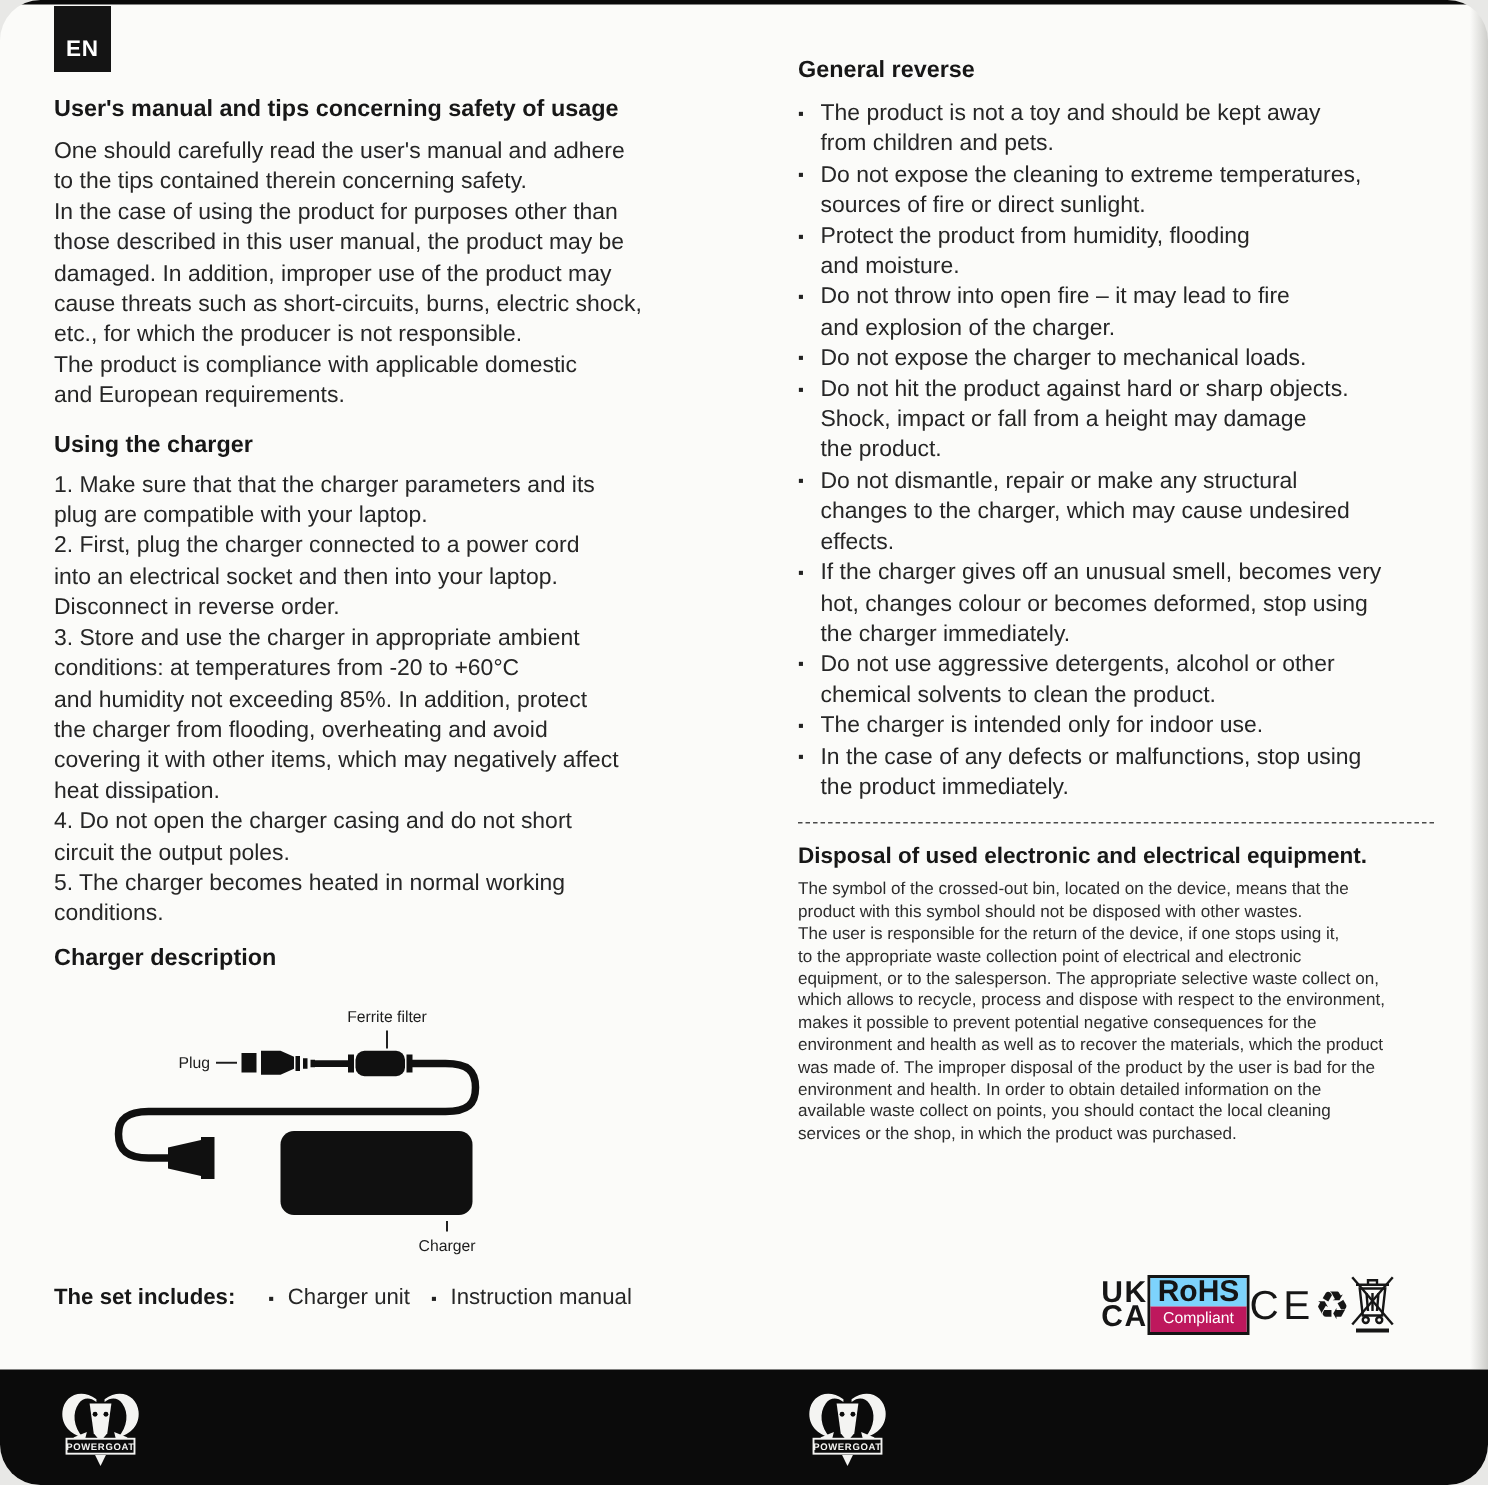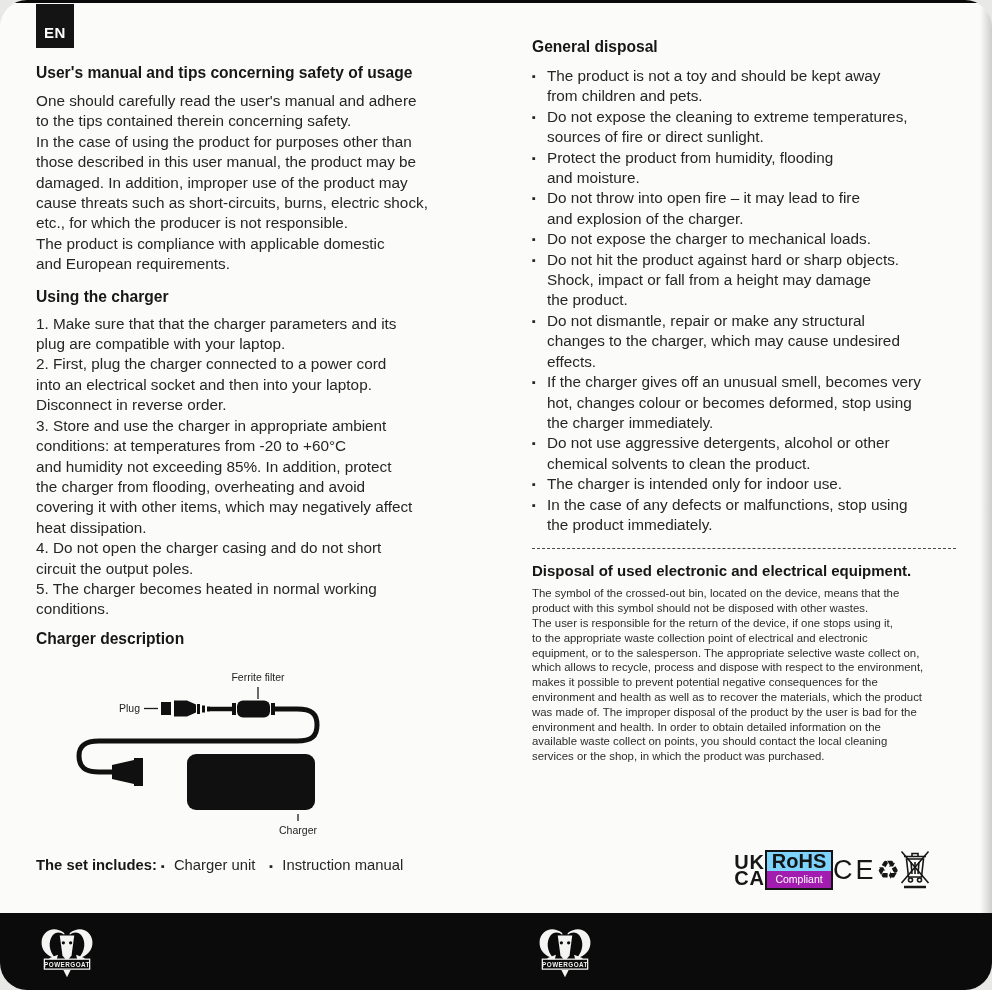--- a/index.html
+++ b/index.html
@@ -23,30 +23,30 @@
   .body-text{font-size:15.3px;line-height:20.4px;white-space:pre-line;margin:0;}
   .remarks-list{list-style:none;margin:10px 0 0 0;padding:0;font-size:15.3px;line-height:20.4px;}
   .remarks-list li{position:relative;padding-left:15px;margin:0;}
   .sq{position:absolute;left:0;top:2px;font-size:11px;line-height:16px;color:#222;}
   .bl{white-space:pre-line;}
   .dashed-divider{border:none;border-top:1.6px dashed #4a4a4a;margin:13px 0 0 0;width:424px;}
   .h-disposal{font-size:15px;margin:13px 0 0 0;}
   .disposal-body{font-size:11.4px;line-height:14.8px;white-space:pre-line;margin:7px 0 0 0;width:432px;color:#2c2c2c;}
   .diagram{display:block;margin:8px 0 0 14px;}
   .diagram text{font-family:"Liberation Sans",sans-serif;font-size:10.5px;fill:#1d1d1d;}
-  .set-includes{position:absolute;left:36px;top:857px;font-size:14.8px;display:flex;align-items:baseline;gap:4px;}
+  .set-includes{position:absolute;left:36px;top:857px;font-size:14.8px;display:flex;align-items:baseline;gap:22px;}
   .set-includes .label{font-weight:bold;color:#171717;}
   .inc-item{position:relative;padding-left:13px;}
   .inc-item .sq{top:1px;}
   .marks{position:absolute;left:703px;top:846px;width:258px;height:48px;display:flex;
     align-items:center;justify-content:center;color:#161616;}
   .ukca{font-weight:800;font-size:20px;line-height:16px;letter-spacing:1px;text-align:center;}
   .rohs{border:2px solid #141414;width:64px;text-align:center;}
   .rohs-top{font-weight:bold;font-size:20px;line-height:19px;background:#7dd3fc;color:#141414;}
-  .rohs-bottom{background:#a21caf;color:#fff;font-size:10.5px;line-height:14px;padding:1px 2px 2px;}
+  .rohs-bottom{background:#be185d;color:#fff;font-size:10.5px;line-height:14px;padding:1px 2px 2px;}
   .ce{font-size:27px;letter-spacing:3px;font-weight:400;}
   .recycle{font-size:26px;line-height:26px;}
   .bottombar{position:absolute;left:0;top:913px;width:100%;height:77px;background:#0b0b0b;}
   .goat{position:absolute;top:921px;}
   .goat-1{left:38px;}
   .goat-2{left:536px;}
 </style>
 </head>
 <body>
 
@@ -133,21 +133,21 @@
         </span>
 
         <span class="inc-item">
           <span class="sq">▪</span>
           <span>Instruction manual</span>
         </span>
       </span>
   </div>
 
   <div class="col-right">
-    <h2>General disposal</h2>
+    <h2>General reverse</h2>
     <ul class="remarks-list">
 
         <li>
           <span class="sq">▪</span>
           <span class="bl">The product is not a toy and should be kept away
 from children and pets.</span>
         </li>
 
         <li>
           <span class="sq">▪</span>

